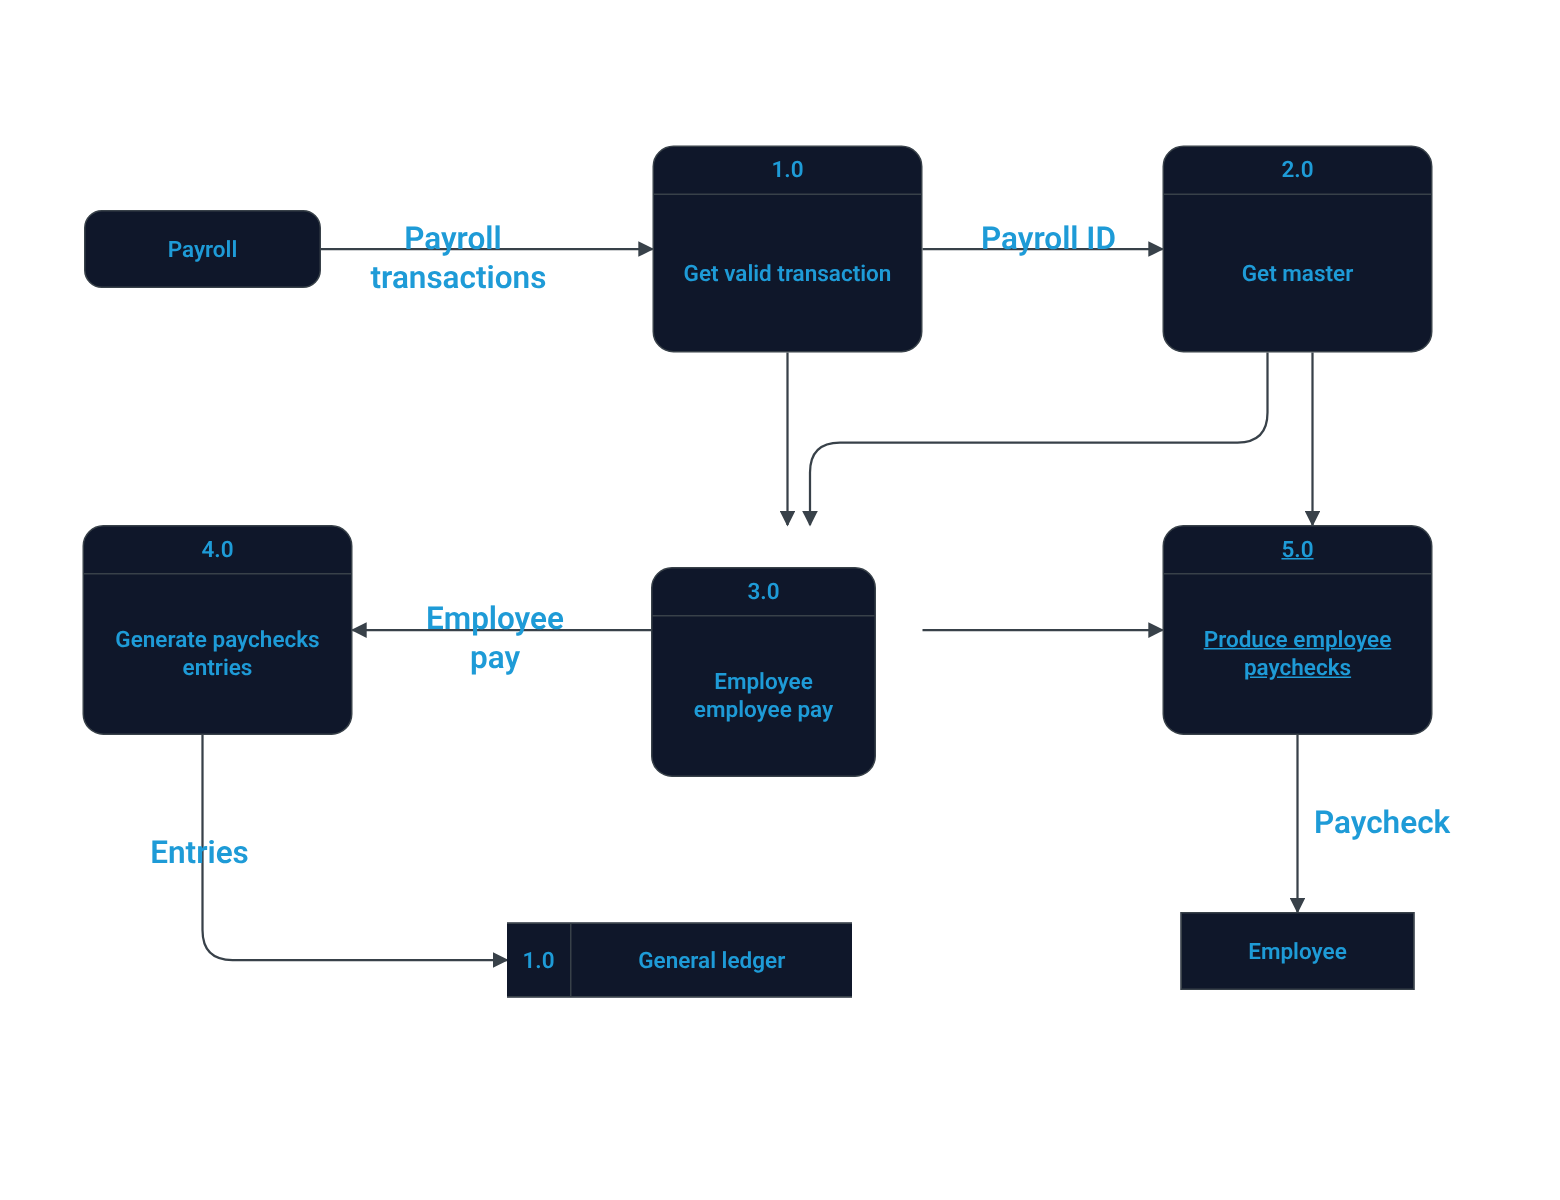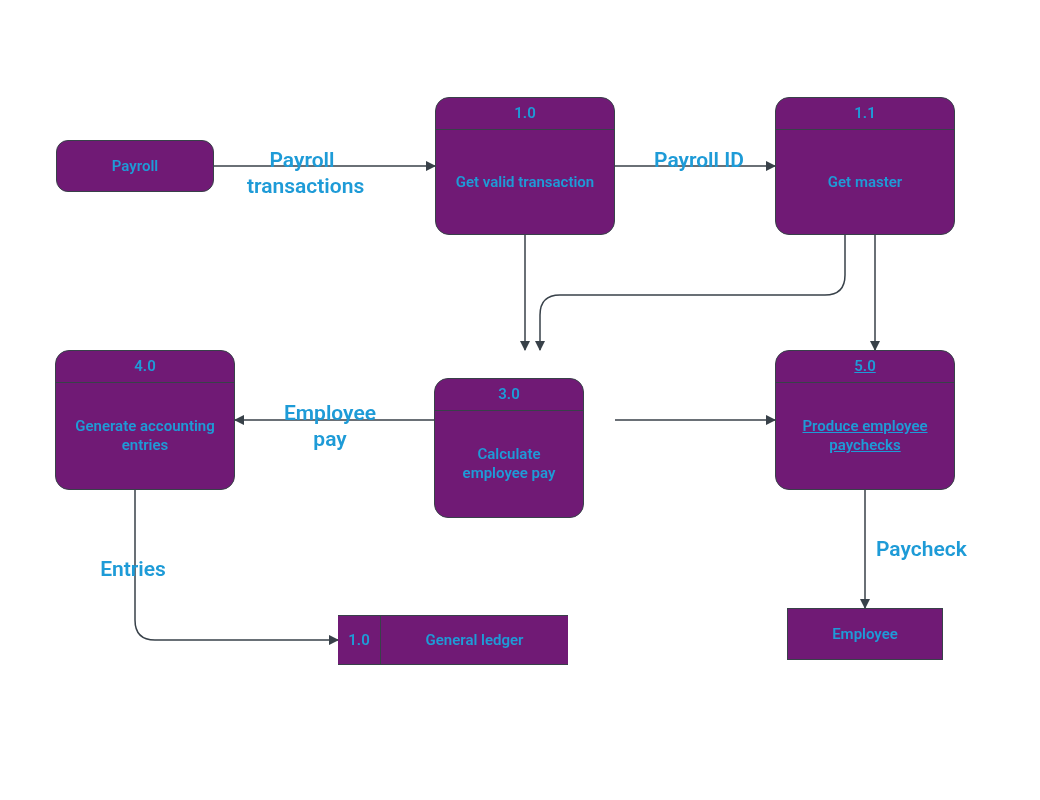--- a/index.html
+++ b/index.html
@@ -20,21 +20,21 @@
     left: 0;
     top: 0;
     width: 1040px;
     height: 800px;
     pointer-events: none;
   }
   .node {
     position: absolute;
     box-sizing: border-box;
     border: 1.5px solid #384149;
-    background: #701a75;
+    background: #0f172a;
     color: #1e9bd7;
     text-align: center;
     font-size: 15px;
     line-height: 1.25;
   }
   .entity {
     display: flex;
     align-items: center;
     justify-content: center;
     font-weight: 600;
@@ -121,32 +121,32 @@
   <div class="node entity" style="left:56px; top:140px; width:158px; height:52px;border-radius:12px;">
     <span>Payroll</span>
   </div>
 
   <div class="node process" style="left:435px; top:97px; width:180px; height:138px;">
     <div class="head">1.0</div>
     <div class="body">Get valid transaction</div>
   </div>
 
   <div class="node process" style="left:775px; top:97px; width:180px; height:138px;">
-    <div class="head">1.1</div>
+    <div class="head">2.0</div>
     <div class="body">Get master</div>
   </div>
 
   <div class="node process" style="left:434px; top:350px; width:150px; height:140px;margin-top:28px;">
     <div class="head">3.0</div>
-    <div class="body">Calculate employee pay</div>
+    <div class="body">Employee employee pay</div>
   </div>
 
   <div class="node process" style="left:55px; top:350px; width:180px; height:140px;justify-content:space-between;">
     <div class="head">4.0</div>
-    <div class="body">Generate accounting entries</div>
+    <div class="body">Generate paychecks entries</div>
   </div>
 
   <div class="node process" style="left:775px; top:350px; width:180px; height:140px;text-decoration:underline;">
     <div class="head">5.0</div>
     <div class="body">Produce employee paychecks</div>
   </div>
 
   <div class="node datastore" style="left:338px; top:615px; width:230px; height:50px;">
     <div class="id">1.0</div>
     <div class="name">General ledger</div>

